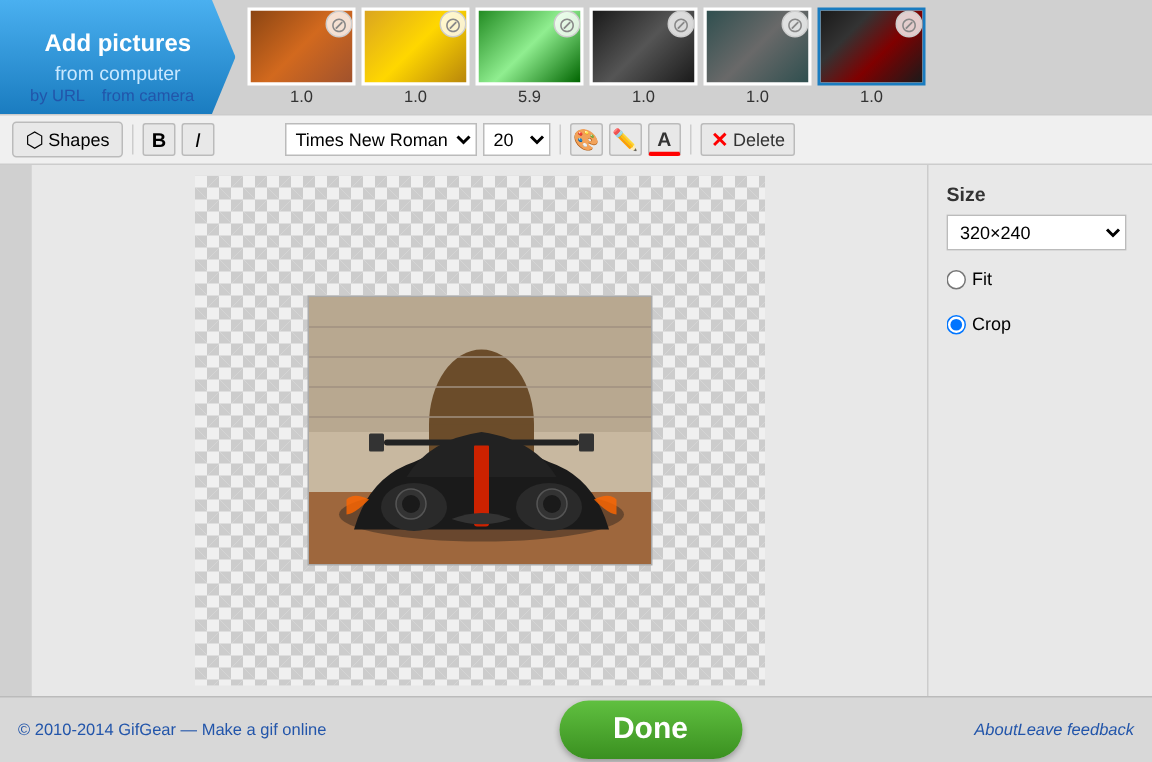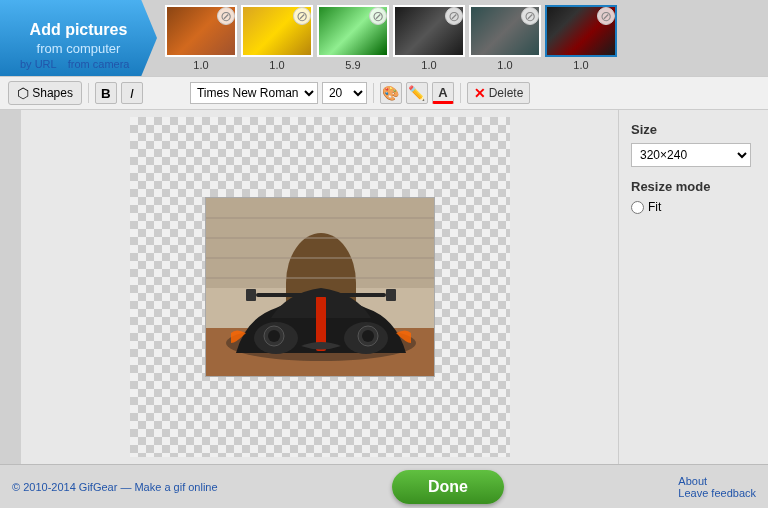--- a/index.html
+++ b/index.html
@@ -203,29 +203,29 @@
       background: #d8d8d8;
       border-top: 1px solid #bbb;
       padding: 6px 12px;
       height: 44px;
     }
     #footer-left { display: flex; flex-direction: column; }
     #footer-left a { color: #2255aa; text-decoration: none; font-size: 11px; }
     #done-btn {
       background: linear-gradient(to bottom, #60c040 0%, #3a9020 100%);
       color: white;
-      font-size: 16px;
+      font-size: 20px;
       font-weight: bold;
       border: none;
       border-radius: 20px;
       padding: 8px 36px;
       cursor: pointer;
       box-shadow: 0 2px 4px rgba(0,0,0,0.3);
     }
-    #footer-right { display: flex; flex-direction: column; align-items: flex-start; }
+    #footer-right { display: flex; flex-direction: row; align-items: center; font-style: italic; }
     #footer-right a { color: #2255aa; text-decoration: none; font-size: 11px; }
 
     
     .thumb-car1 { background: linear-gradient(135deg, #8B4513 0%, #D2691E 50%, #A0522D 100%); }
     .thumb-car2 { background: linear-gradient(135deg, #DAA520 0%, #FFD700 50%, #B8860B 100%); }
     .thumb-car3 { background: linear-gradient(135deg, #228B22 0%, #90EE90 50%, #006400 100%); }
     .thumb-car4 { background: linear-gradient(135deg, #1a1a1a 0%, #555 50%, #1a1a1a 100%); }
     .thumb-car5 { background: linear-gradient(135deg, #2F4F4F 0%, #696969 50%, #2F4F4F 100%); }
     .thumb-car6 { background: linear-gradient(135deg, #1a1a1a 0%, #333 30%, #800000 60%, #1a1a1a 100%); }
     .header-row { display: flex; height: 76px; background: #d0d0d0; position: relative; }
@@ -365,26 +365,29 @@
       </div>
     </div>
   </div>
 
   <div id="right-panel">
     <div class="section-title">Size</div>
     <select id="size-select">
     <option value="320×240">320×240</option><option value="640×480">640×480</option><option value="800×600">800×600</option><option value="1024×768">1024×768</option></select>
 
     <div class="resize-section">
-      <div class="section-title">Resize mode</div>
       <div class="radio-group">
         <label class="radio-item">
           <input type="radio" name="resize" value="fit" style="">
           <span>Fit</span>
         </label>
+        <label class="radio-item">
+          <input type="radio" name="resize" value="crop" checked="" style="">
+          <span>Crop</span>
+        </label>
       </div>
     </div>
   </div>
 </div>
 
 <div id="footer">
   <div id="footer-left">
     <a href="#">© 2010-2014 GifGear — Make a gif online</a>
   </div>
   <button id="done-btn">Done</button>

